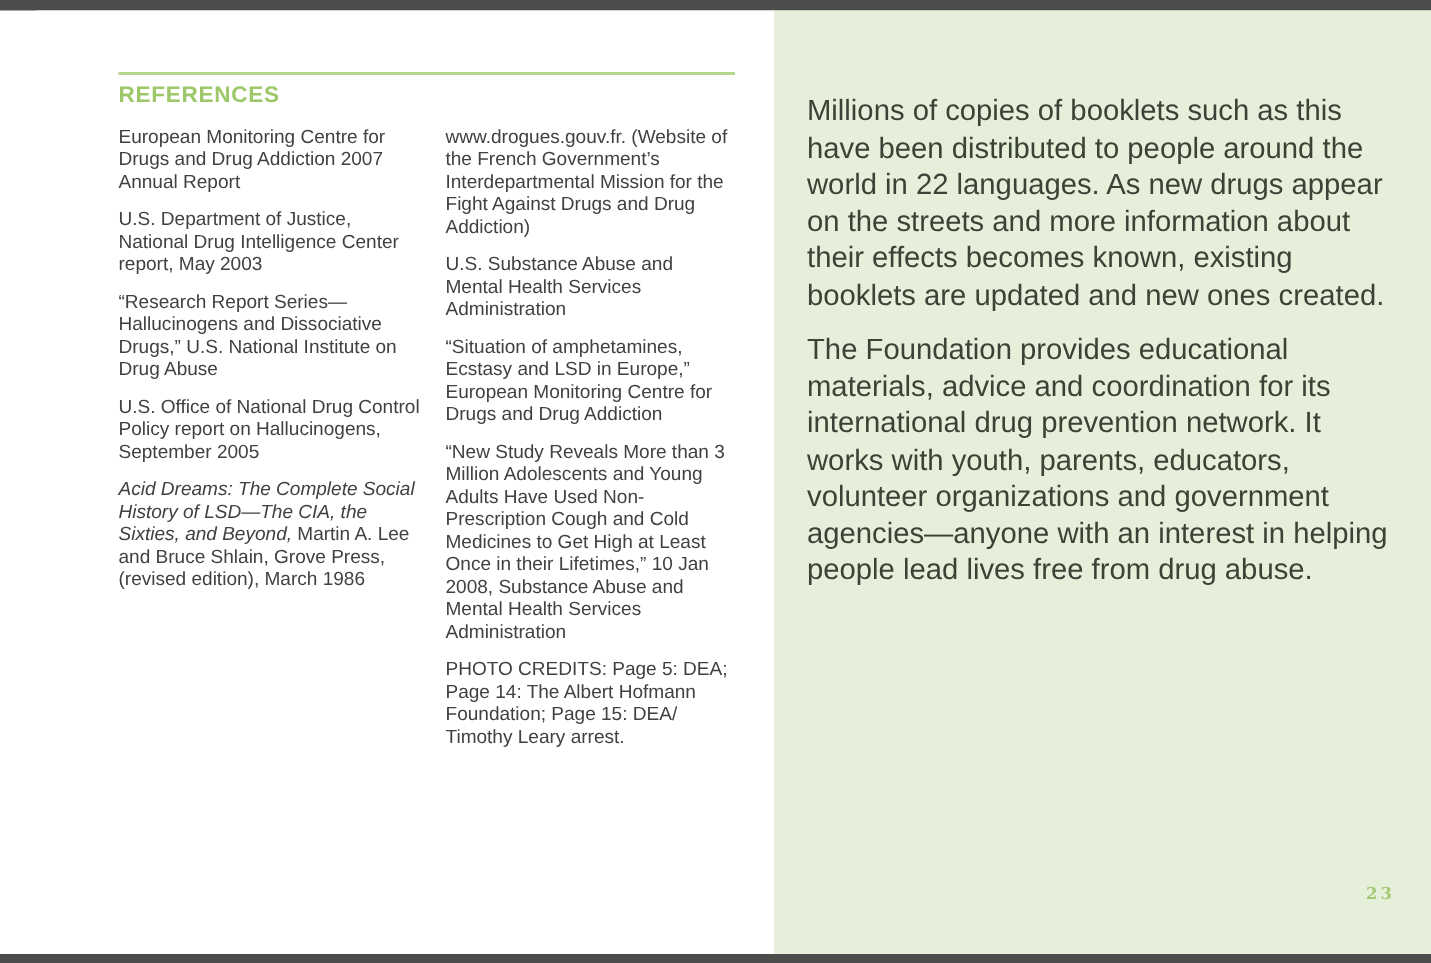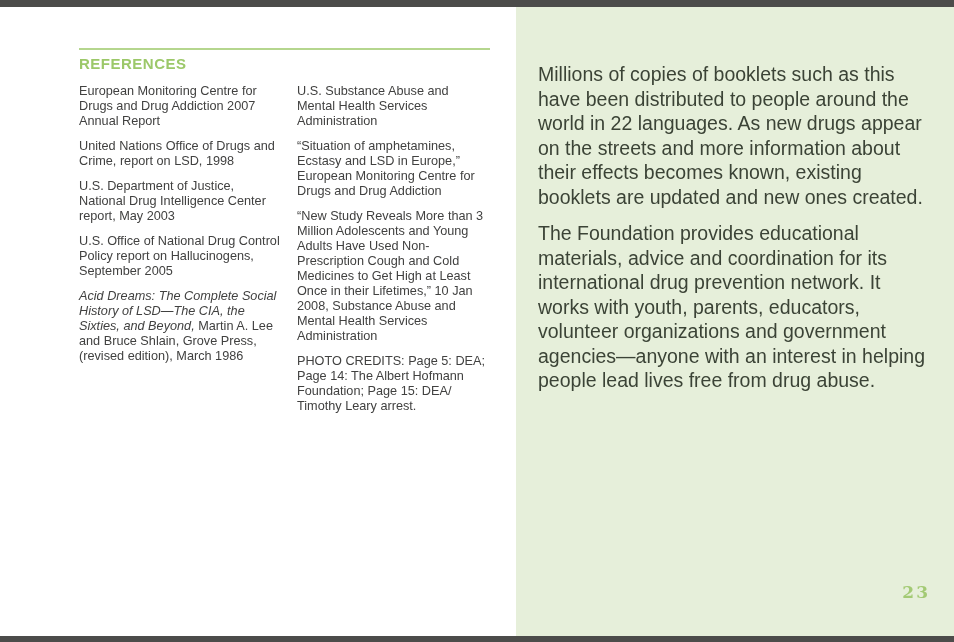--- a/index.html
+++ b/index.html
@@ -82,48 +82,49 @@
     margin: 0 0 12px 0;
     font-size: 19.5px;
     line-height: 24.5px;
     color: #3b4336;
   }
   .page-number {
     position: absolute;
     right: 48px;
     bottom: 34px;
     font-family: "DejaVu Serif", serif;
-    font-size: 17px;
+    font-size: 11px;
     font-weight: bold;
     letter-spacing: 2px;
     color: #a3ca74;
   }
 </style>
 </head>
 <body>
 
 <div class="bar bar-top"></div>
 
 <div class="spread">
 
   <div class="page-left">
     <div class="rule"></div>
     <h2 class="references-heading">REFERENCES</h2>
 
     <div class="ref-cols">
 
       <div class="ref-col ref-col-1">
         <p>European Monitoring Centre for Drugs and Drug Addiction 2007 Annual Report</p>
-        <p>United Nations Office of Drugs and Crime, report on LSD, 1998</p>
         <p>U.S. Department of Justice, National Drug Intelligence Center report, May 2003</p>
+        <p>“Research Report Series—Hallucinogens and Dissociative Drugs,” U.S. National Institute on Drug Abuse</p>
         <p>U.S. Office of National Drug Control Policy report on Hallucinogens, September 2005</p>
         <p><em>Acid Dreams: The Complete Social History of LSD—The CIA, the Sixties, and Beyond,</em><span> Martin A. Lee and Bruce Shlain, Grove Press, (revised edition), March 1986</span></p>
       </div>
 
       <div class="ref-col ref-col-2">
+        <p>www.drogues.gouv.fr. (Website of the French Government’s Interdepartmental Mission for the Fight Against Drugs and Drug Addiction)</p>
         <p>U.S. Substance Abuse and Mental Health Services Administration</p>
         <p>“Situation of amphetamines, Ecstasy and LSD in Europe,” European Monitoring Centre for Drugs and Drug Addiction</p>
         <p>“New Study Reveals More than 3 Million Adolescents and Young Adults Have Used Non-Prescription Cough and Cold Medicines to Get High at Least Once in their Lifetimes,” 10 Jan 2008, Substance Abuse and Mental Health Services Administration</p>
         <p>PHOTO CREDITS: Page 5: DEA; Page 14: The Albert Hofmann Foundation; Page 15: DEA/ Timothy Leary arrest.</p>
       </div>
 
     </div>
   </div>
 
   <div class="page-right">

